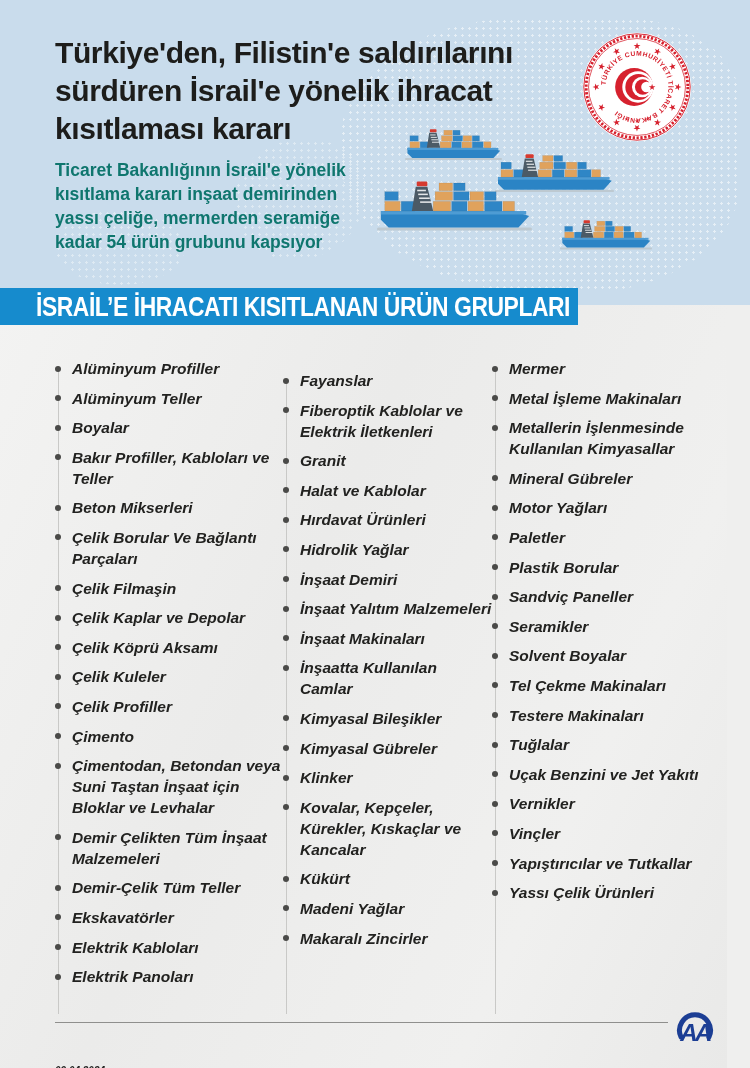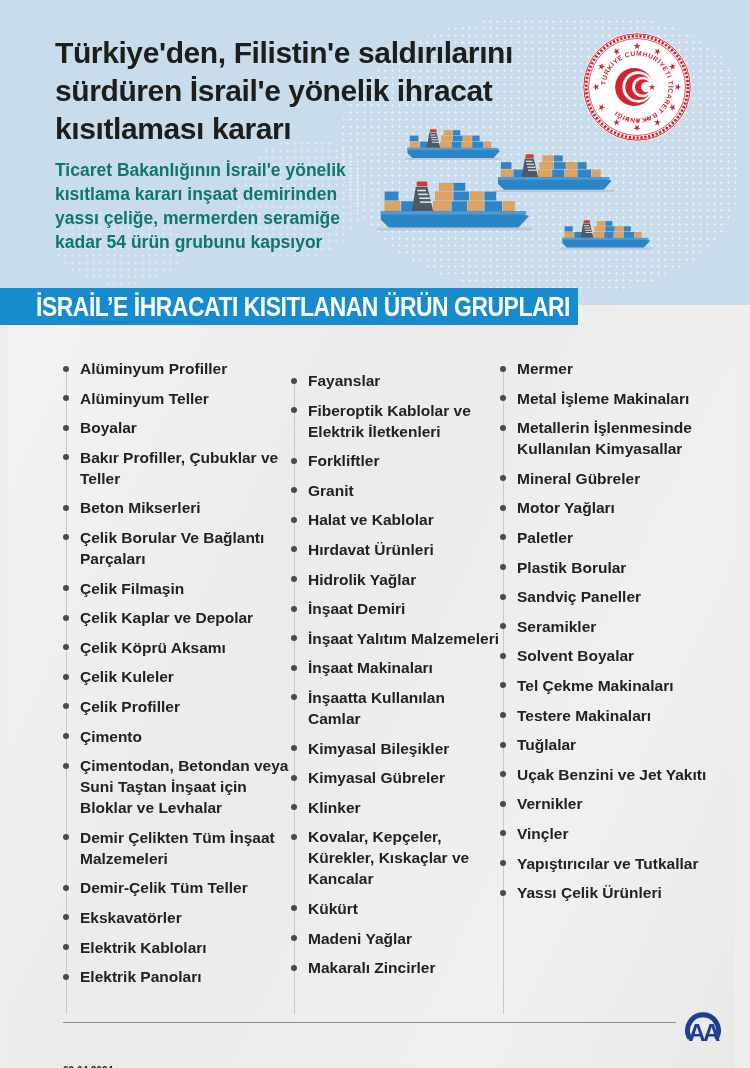--- a/index.html
+++ b/index.html
@@ -42,22 +42,23 @@
     background:#168bcd; display:flex; align-items:center;
     padding-left:36px;
   }
   .banner-text {
     display:inline-block; color:#ffffff; font-size:26px; font-weight:800;
     letter-spacing:-0.5px; white-space:nowrap;
     transform:scale(0.88,1.08); transform-origin:left center;
   }
   
   .list-area {
-    position:absolute; top:305px; left:8px; width:727px; height:763px;
+    position:absolute; top:305px; left:0; width:727px; height:763px;
     background:linear-gradient(115deg,#f3f3f2 0%, #ebebea 40%, #f0f0ef 75%, #e9e9e8 100%);
+    font-style:italic;
   }
   .columns {
     position:absolute; top:53px; left:55px; width:665px;
     display:flex;
   }
   .col { position:relative; list-style:none; }
   .col::before {
     content:""; position:absolute; left:2.5px; top:8px; bottom:-18px;
     width:1px; background:#c9c9c7;
   }
@@ -181,40 +182,39 @@
         <use href="#cargo-ship"></use>
       </svg>
   </section>
 
   <section class="list-area">
     <div class="columns">
       <ul class="col col1">
           <li class="item"><span class="bullet"></span><span>Alüminyum Profiller</span></li>
           <li class="item"><span class="bullet"></span><span>Alüminyum Teller</span></li>
           <li class="item"><span class="bullet"></span><span>Boyalar</span></li>
-          <li class="item"><span class="bullet"></span><span>Bakır Profiller, Çubuklar ve Teller</span></li>
+          <li class="item"><span class="bullet"></span><span>Bakır Profiller, Kabloları ve Teller</span></li>
           <li class="item"><span class="bullet"></span><span>Beton Mikserleri</span></li>
           <li class="item"><span class="bullet"></span><span>Çelik Borular Ve Bağlantı Parçaları</span></li>
           <li class="item"><span class="bullet"></span><span>Çelik Filmaşin</span></li>
           <li class="item"><span class="bullet"></span><span>Çelik Kaplar ve Depolar</span></li>
           <li class="item"><span class="bullet"></span><span>Çelik Köprü Aksamı</span></li>
           <li class="item"><span class="bullet"></span><span>Çelik Kuleler</span></li>
           <li class="item"><span class="bullet"></span><span>Çelik Profiller</span></li>
           <li class="item"><span class="bullet"></span><span>Çimento</span></li>
           <li class="item"><span class="bullet"></span><span>Çimentodan, Betondan veya Suni Taştan İnşaat için Bloklar ve Levhalar</span></li>
           <li class="item"><span class="bullet"></span><span>Demir Çelikten Tüm İnşaat Malzemeleri</span></li>
           <li class="item"><span class="bullet"></span><span>Demir-Çelik Tüm Teller</span></li>
           <li class="item"><span class="bullet"></span><span>Ekskavatörler</span></li>
           <li class="item"><span class="bullet"></span><span>Elektrik Kabloları</span></li>
           <li class="item"><span class="bullet"></span><span>Elektrik Panoları</span></li>
         </ul>
       <ul class="col col2">
           <li class="item"><span class="bullet"></span><span>Fayanslar</span></li>
           <li class="item"><span class="bullet"></span><span>Fiberoptik Kablolar ve Elektrik İletkenleri</span></li>
-          <li class="item"><span class="bullet"></span><span>Forkliftler</span></li>
           <li class="item"><span class="bullet"></span><span>Granit</span></li>
           <li class="item"><span class="bullet"></span><span>Halat ve Kablolar</span></li>
           <li class="item"><span class="bullet"></span><span>Hırdavat Ürünleri</span></li>
           <li class="item"><span class="bullet"></span><span>Hidrolik Yağlar</span></li>
           <li class="item"><span class="bullet"></span><span>İnşaat Demiri</span></li>
           <li class="item"><span class="bullet"></span><span>İnşaat Yalıtım Malzemeleri</span></li>
           <li class="item"><span class="bullet"></span><span>İnşaat Makinaları</span></li>
           <li class="item"><span class="bullet"></span><span>İnşaatta Kullanılan Camlar</span></li>
           <li class="item"><span class="bullet"></span><span>Kimyasal Bileşikler</span></li>
           <li class="item"><span class="bullet"></span><span>Kimyasal Gübreler</span></li>

